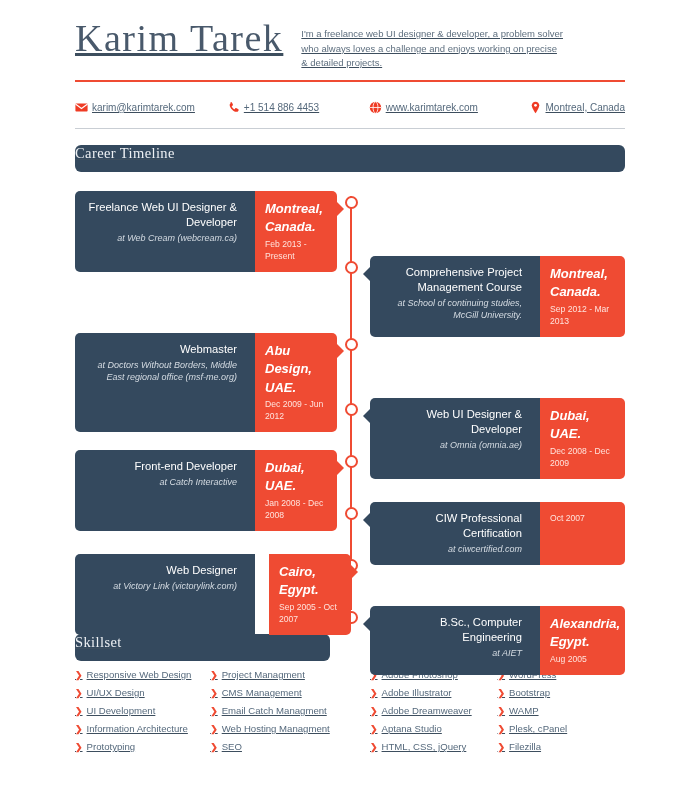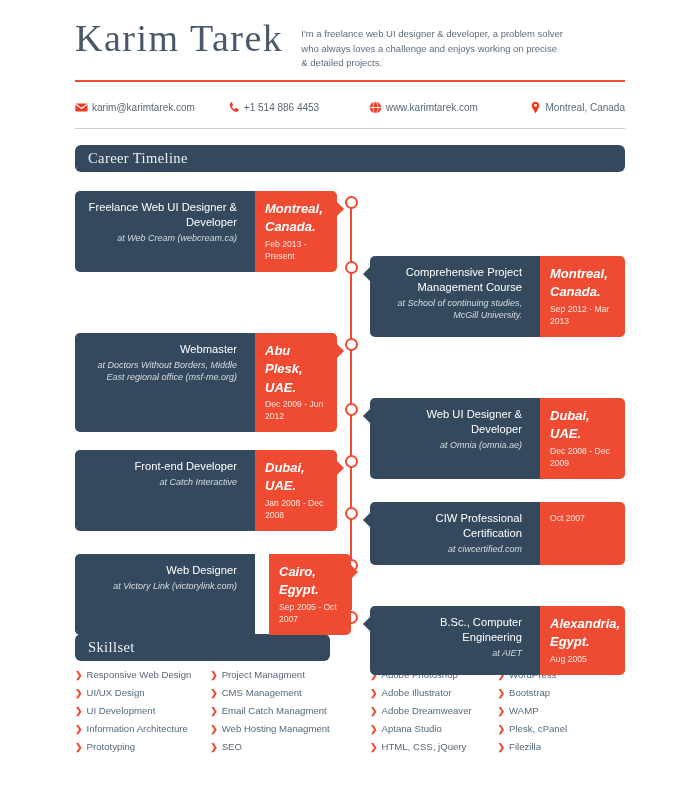--- a/index.html
+++ b/index.html
@@ -15,20 +15,21 @@
     overflow: hidden;
     position: relative;
   }
 
   .page {
     position: absolute;
     left: 75px;
     top: 0;
     width: 550px;
     height: 564px;
+    text-decoration: underline;
   }
 
   
   .header {
     display: flex;
     align-items: flex-start;
     padding-top: 18px;
   }
   .name {
     font-family: "Liberation Serif", serif;
@@ -86,22 +87,20 @@
     background: #c9ced4;
     margin-top: 11px;
   }
 
   
   .section-bar {
     background: #34495e;
     border-radius: 6px;
     height: 27px;
     display: flex;
-    align-items: center;
-    padding-left: 13px;
     box-sizing: border-box;
     margin-top: 16px;
   }
   .section-bar .title {
     font-family: "Liberation Serif", serif;
     font-size: 14.5px;
     color: #eef1f4;
     letter-spacing: 0.4px;
   }
 
@@ -324,21 +323,21 @@
         <div class="dates">Sep 2012 - Mar 2013</div>
       </div>
     </div>
 
     <div class="entry left" style="left:0px; top:147px;">
       <div class="main" style="width:180px;">
         <div class="role">Webmaster</div>
         <div class="org">at Doctors Without Borders, Middle East regional office (msf-me.org)</div>
       </div>
       <div class="meta" style="width:82px;">
-        <div class="place">Abu Plesk, UAE.</div>
+        <div class="place">Abu Design, UAE.</div>
         <div class="dates">Dec 2009 - Jun 2012</div>
       </div>
     </div>
 
     <div class="entry right" style="left:295px; top:212px;">
       <div class="main" style="width:170px;">
         <div class="role">Web UI Designer &amp; Developer</div>
         <div class="org">at Omnia (omnia.ae)</div>
       </div>
       <div class="meta" style="width:85px;">

